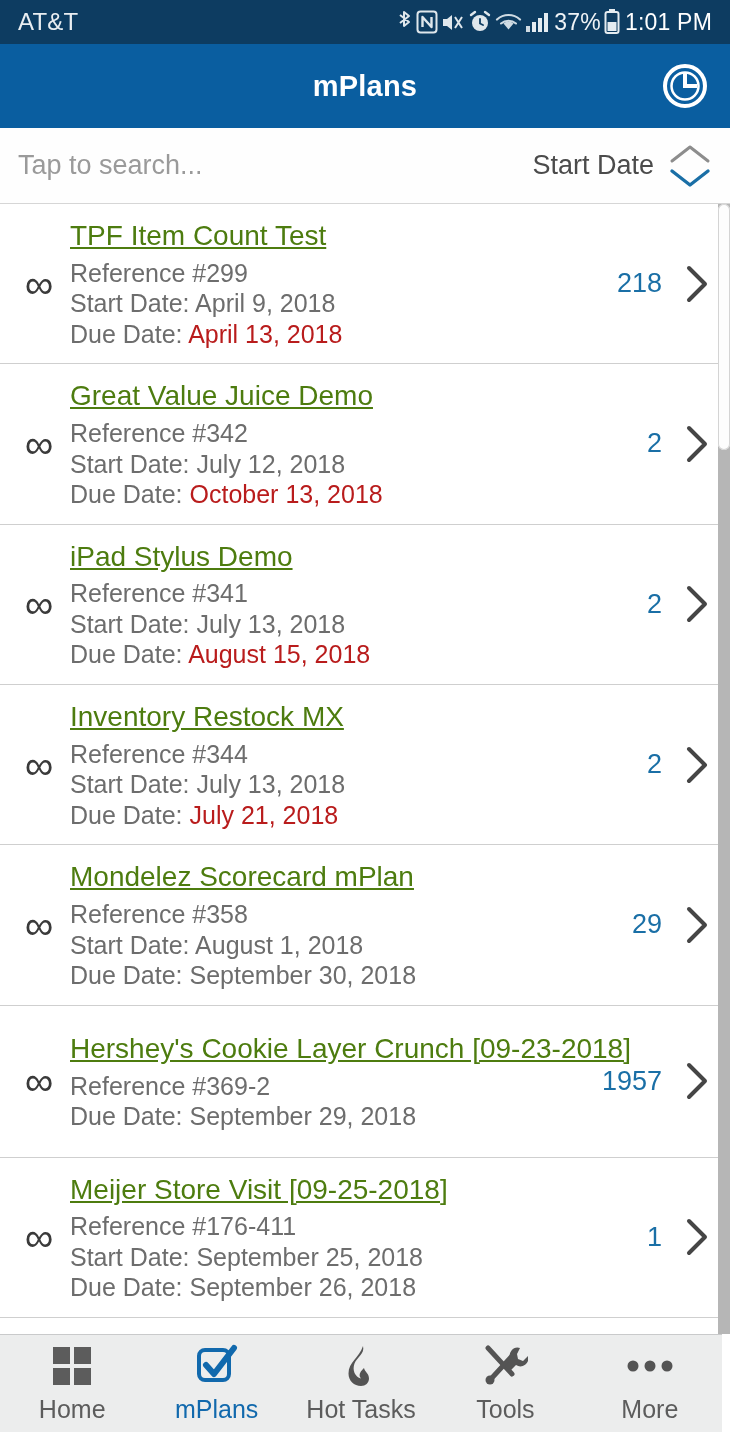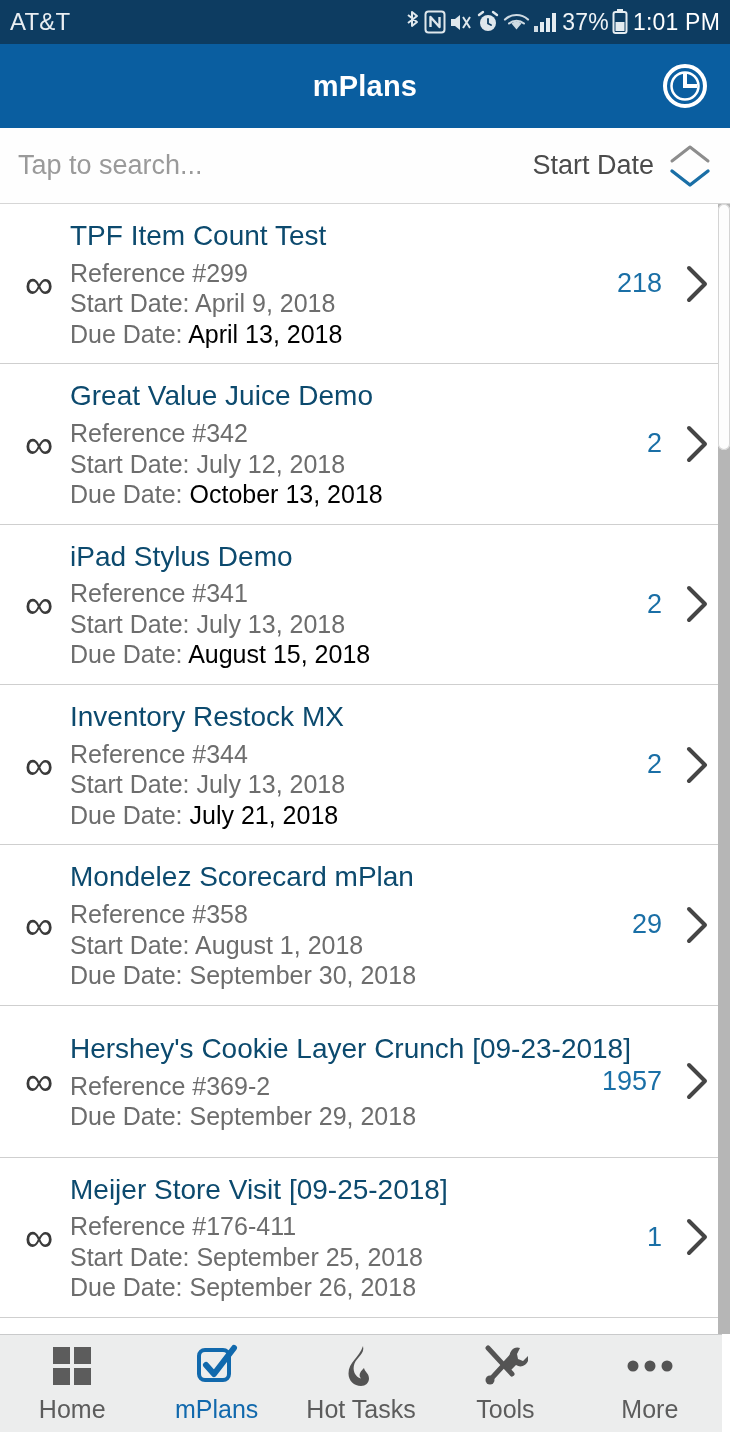--- a/index.html
+++ b/index.html
@@ -7,21 +7,21 @@
   body {
     font-family:"Liberation Sans", sans-serif;
     background:#ffffff;
     overflow:hidden;
     position:relative;
   }
 
   
   .statusbar {
     height:44px; background:#0d3c61; color:#e8eef3;
-    display:flex; align-items:center; padding:0 10px;
+    display:flex; align-items:center; padding:0 18px;
     font-size:23px; letter-spacing:.2px;
   }
   .carrier { flex:0 0 auto; font-size:24px; color:#e9eef2; }
   .status-right { margin-left:auto; display:flex; align-items:center; gap:3px;text-align:center; }
   .status-right svg { display:block; }
   .batt-pct { font-size:23px; color:#f0f4f7; }
   .clock-txt { font-size:23px; color:#ffffff; margin-left:2px; }
 
   
   .appbar {
@@ -62,25 +62,25 @@
     padding:14px 16px 14px 8px;
     min-height:152px;
     background:#fff;
   }
   .row-icon {
     flex:0 0 62px; display:flex; align-items:center; justify-content:center;
     font-size:40px; color:#3a3a3a; line-height:1;
   }
   .row-body { flex:1 1 auto; min-width:0; padding-right:10px; }
   .row-title {
-    color:#0c4a6e; font-size:28px; line-height:1.28;
-    margin-bottom:4px; white-space:nowrap;
+    color:#4d7c0f; font-size:28px; line-height:1.28;
+    margin-bottom:4px; white-space:nowrap;text-decoration:underline;
   }
   .row-line { font-size:25px; color:#6d6d6d; line-height:1.22; }
-  .due-val.overdue { color:#000000; }
+  .due-val.overdue { color:#b91c1c; }
   .due-val.normal { color:#6d6d6d; }
   .row-count {
     flex:0 0 auto; color:#1a6fa6; font-size:27px; text-align:right;
     padding-right:18px; min-width:70px;
   }
   .row-chevron { flex:0 0 34px; display:flex; align-items:center; justify-content:center; }
 
   
   .scrollbar-track {
     position:absolute; top:204px; right:0; width:12px; bottom:98px;

